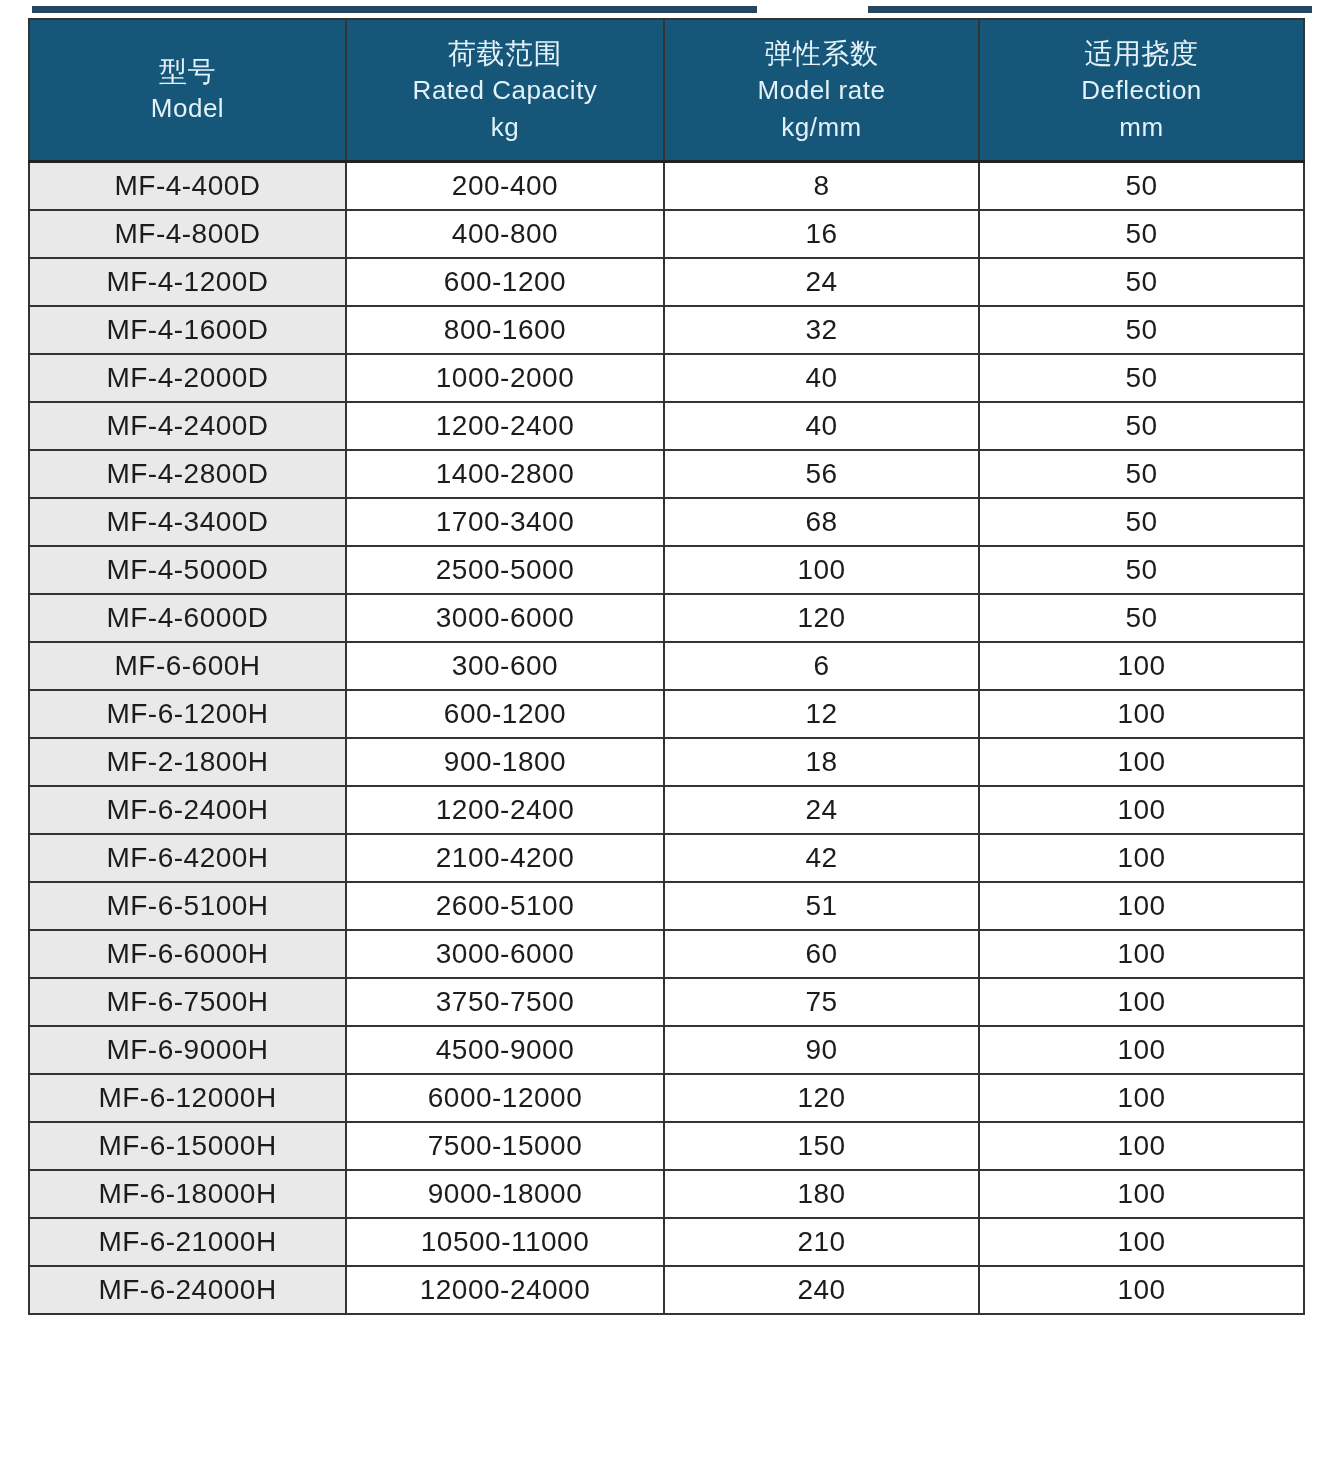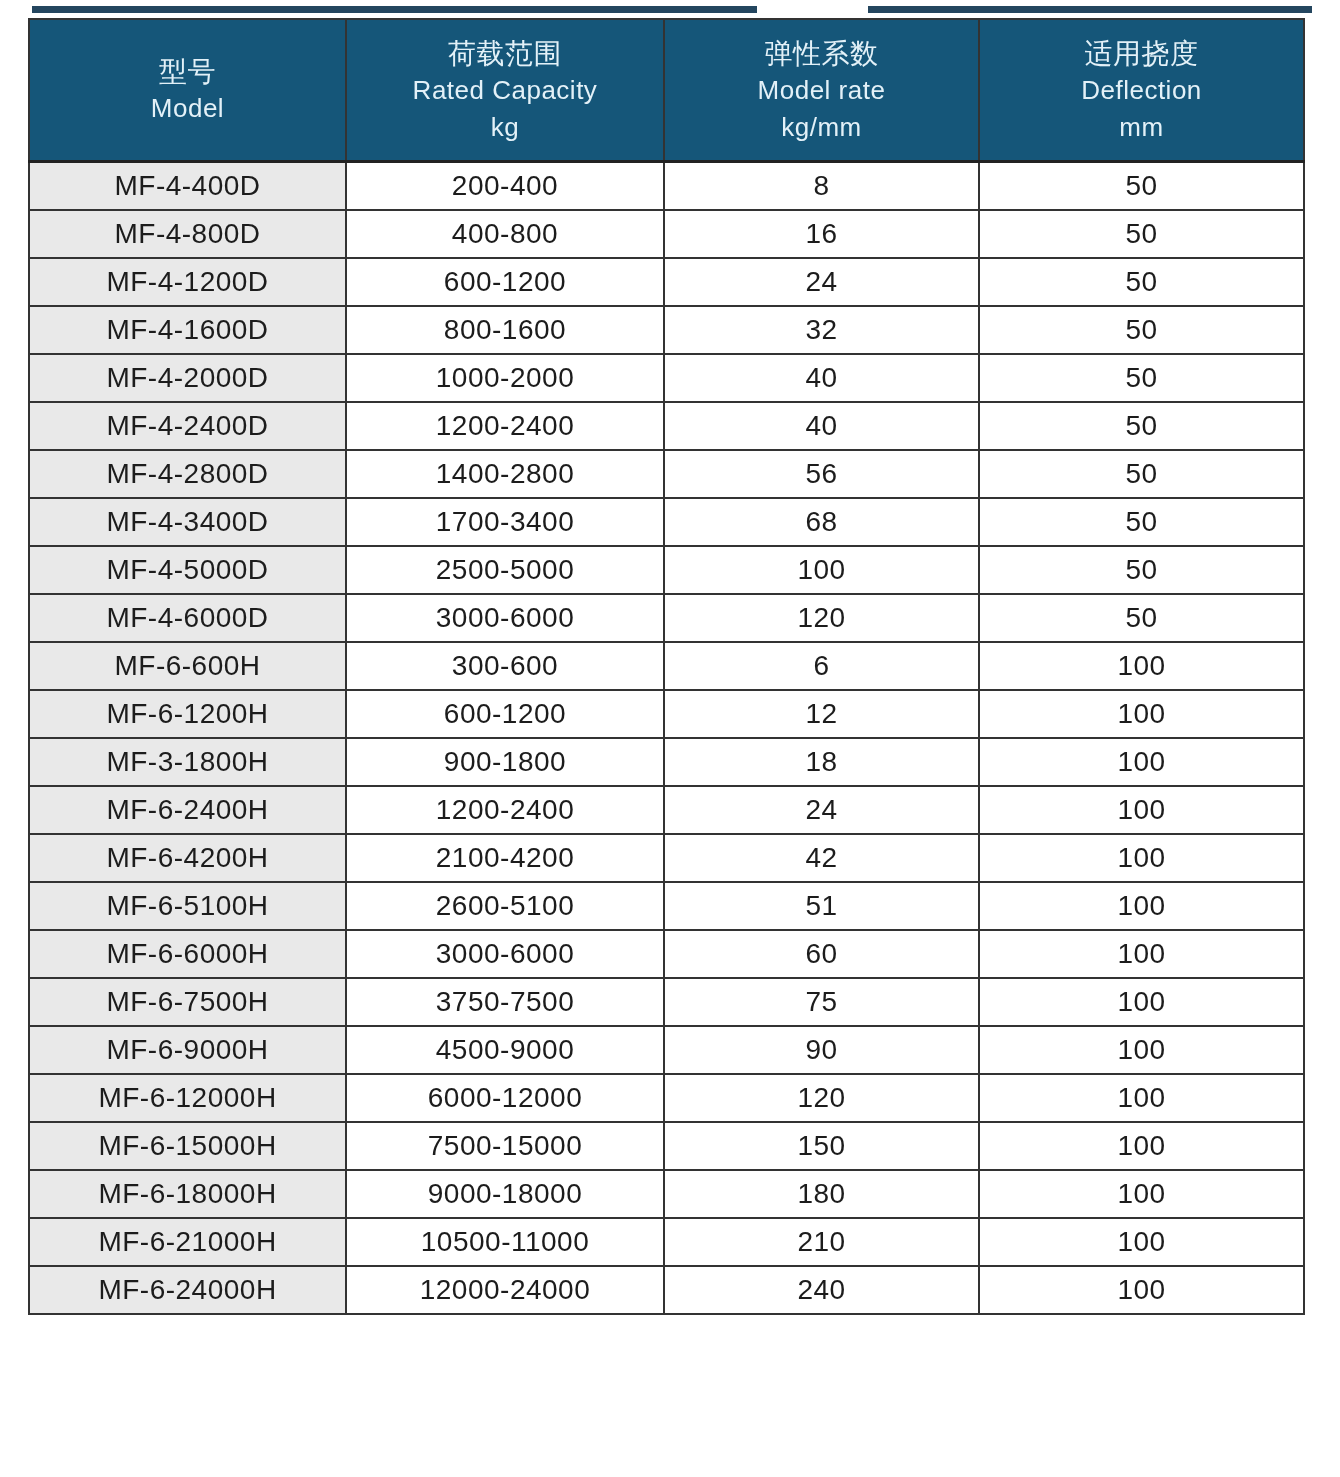--- a/index.html
+++ b/index.html
@@ -180,21 +180,21 @@
           <td class="col-rate">6</td>
           <td class="col-deflection">100</td>
         </tr>
         <tr>
           <td class="col-model">MF-6-1200H</td>
           <td class="col-capacity">600-1200</td>
           <td class="col-rate">12</td>
           <td class="col-deflection">100</td>
         </tr>
         <tr>
-          <td class="col-model">MF-3-1800H</td>
+          <td class="col-model">MF-2-1800H</td>
           <td class="col-capacity">900-1800</td>
           <td class="col-rate">18</td>
           <td class="col-deflection">100</td>
         </tr>
         <tr>
           <td class="col-model">MF-6-2400H</td>
           <td class="col-capacity">1200-2400</td>
           <td class="col-rate">24</td>
           <td class="col-deflection">100</td>
         </tr>

